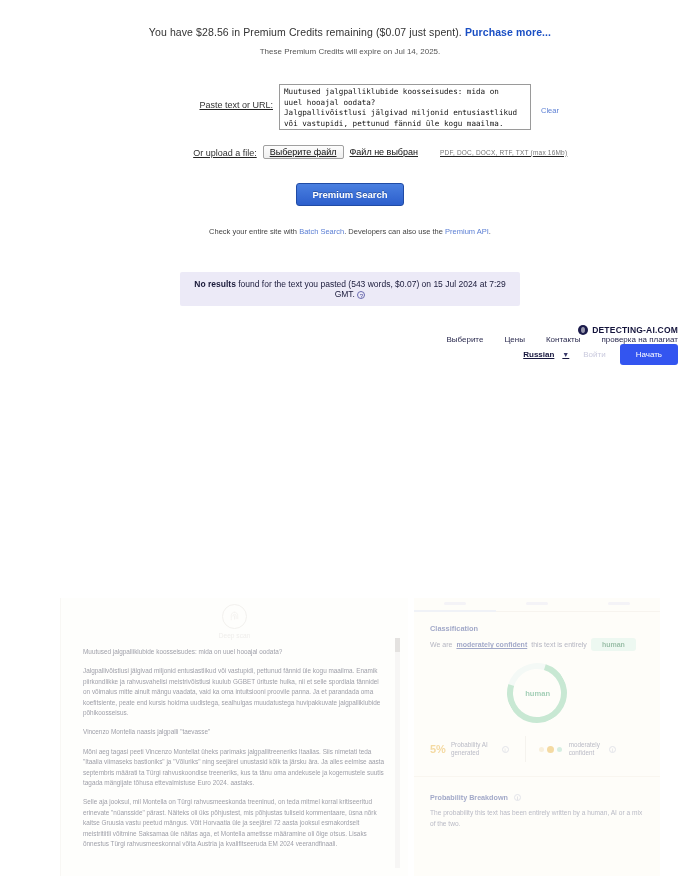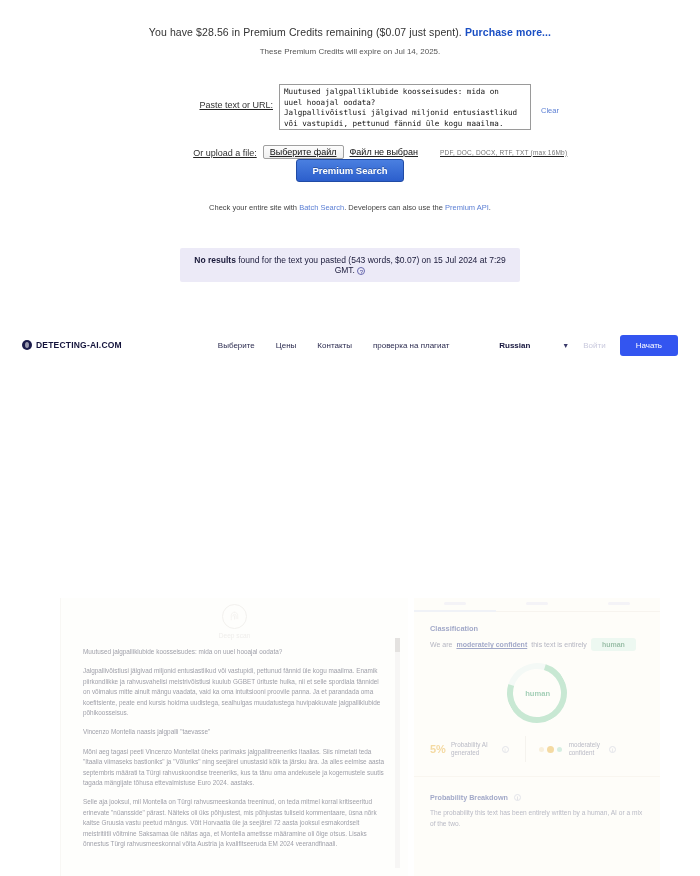--- a/index.html
+++ b/index.html
@@ -48,21 +48,21 @@
   .row2 .row-label { padding-top:3px; }
   .file-ctrl { display:flex; align-items:center; }
   .file-btn {
     font-size:9px; font-family:"Liberation Sans", sans-serif;
     border:1px solid #a0a0a0; background:linear-gradient(#fdfdfd,#efefef);
     border-radius:2px; padding:1px 6px; color:#111; cursor:pointer;
   }
   .file-none { font-size:9px; color:#111; margin-left:6px; }
   .file-hint { font-size:6.5px; color:#777; margin-left:22px; letter-spacing:.2px; }
 
-  .search-btn-wrap { text-align:center; }
+  .search-btn-wrap { text-align:center; margin-top:24px; }
   .premium-search-btn {
     display:inline-block;
     background:linear-gradient(#4a7fe0,#2c5fcc);
     border:1px solid #204ba5;
     border-radius:3px;
     color:#fff; font-size:9.5px; font-weight:bold;
     padding:5px 16px; cursor:pointer;
     text-shadow:0 -1px 0 rgba(0,0,0,.25);
   }
   .batch-line {
@@ -79,38 +79,38 @@
   .noresults-bar b { font-weight:bold; }
   .q-icon {
     display:inline-block; width:8px; height:8px; line-height:8px;
     border:1px solid #6a6ab0; border-radius:50%;
     font-size:6px; color:#4a4a9a; vertical-align:-1px; text-align:center;
   }
 
   
   .sec2 { position:relative; width:700px; height:263px; background:#fff; }
   .dai-header {
-    display:flex; align-items:center; height:40px; padding:0 22px;
+    display:flex; align-items:flex-end; height:40px; padding:0 22px;flex-direction:column;
   }
   .dai-logo { display:flex; align-items:center; gap:4px; }
   .dai-logo-mark {
     width:10px; height:10px; border-radius:50%;
     background:#1b1b4b; position:relative;
   }
   .dai-logo-mark::after {
     content:""; position:absolute; left:3px; top:2px;
     width:4px; height:6px; border-radius:50%; background:#fff; opacity:.55;
   }
   .dai-logo-text {
     font-size:8.5px; font-weight:bold; color:#14143c; letter-spacing:.2px;
   }
   .dai-nav { display:flex; gap:21px; margin-left:96px; }
   .dai-nav span { font-size:8px; color:#2b2b4f; cursor:pointer; }
   .dai-right { margin-left:auto; display:flex; align-items:center; gap:14px; }
-  .lang-sel { display:flex; align-items:center; gap:32px; font-size:8px; font-weight:bold; color:#14143c; cursor:pointer; }
+  .lang-sel { display:flex; align-items:center; gap:8px; font-size:8px; font-weight:bold; color:#14143c; cursor:pointer;text-decoration:underline; }
   .chev { font-size:7px; color:#3a3a6a; }
   .login-link { font-size:8px; color:#c9c9dd; cursor:pointer; }
   .start-btn {
     background:#3355f0; color:#fff; font-size:8px;
     padding:6px 16px; border-radius:3px; cursor:pointer;
   }
 
   .navy-band {
     position:absolute; left:22px; top:360px; width:633px; height:228px;
     background:#161a47;

